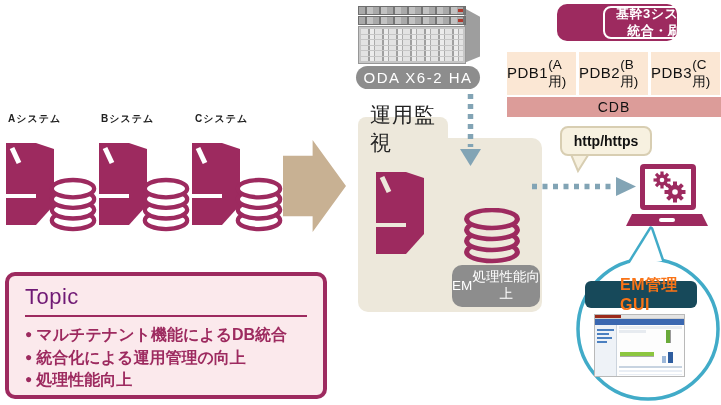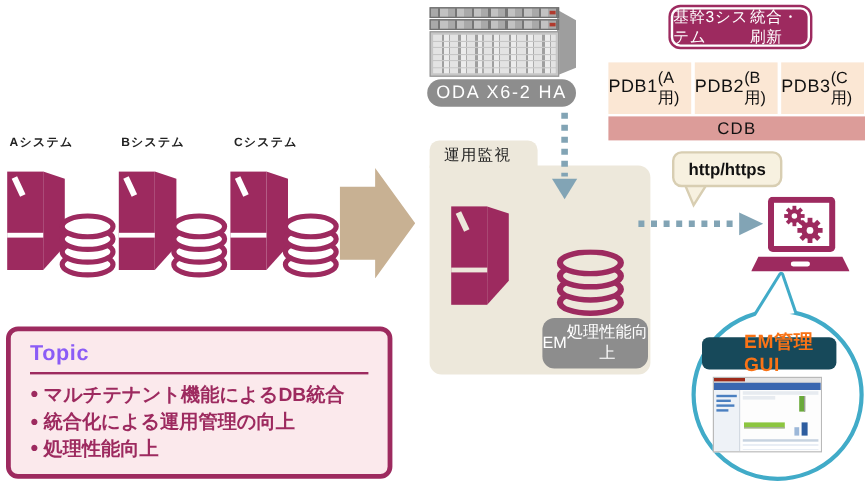--- a/index.html
+++ b/index.html
@@ -35,36 +35,36 @@
   .rack-row { flex:1; background-color:#d6d6d6;
     background-image:repeating-linear-gradient(90deg,#e3e3e3 0 7px,#9f9f9f 7px 9px,#ececec 9px 13px,#ababab 13px 14px); }
   .oda-pill { position:absolute; left:356px; top:66px; width:124px; height:23px; background:#8d8d8d;
     border-radius:12px; color:#fff; font-size:15px; letter-spacing:1.5px;
     display:flex; align-items:center; justify-content:center; }
 
   
   .badge { position:absolute; left:557px; top:4px; width:120px; height:37px; background:#9D2A5F;
     border-radius:10px; padding:2px; }
   .badge-inner { width:100%; height:100%; border:2px solid #ffffff; border-radius:8px;
-    display:flex; align-items:center; justify-content:center;
-    color:#fff; font-weight:400; font-size:13px; line-height:1.25; letter-spacing:0.5px; }
+    display:flex; flex-direction:column; align-items:center; justify-content:center;
+    color:#fff; font-weight:700; font-size:13px; line-height:1.25; letter-spacing:0.5px;margin-left:44px; }
 
   
   .pdb-row { position:absolute; left:507px; top:52px; width:214px; display:flex; gap:3px; }
   .pdb-box { width:69px; height:43px; background:#FBE7D4; display:flex; flex-direction:row;
     align-items:center; justify-content:center; line-height:1.25; }
   .pdb-name { font-size:15px; color:#111; letter-spacing:0.5px; }
   .pdb-sub  { font-size:13.5px; color:#111; }
   .cdb-bar { position:absolute; left:507px; top:97px; width:214px; height:20px; background:#DC9C99;
     display:flex; align-items:center; justify-content:center; font-size:14px; color:#111; letter-spacing:1px; }
 
   
   .mon-tab { position:absolute; left:358px; top:117px; width:90px; height:23px; background:#EDE8DB;
     border-radius:8px 8px 0 0; display:flex; align-items:center; padding-left:12px;
-    font-size:13px; color:#222; letter-spacing:1px; z-index:1; }
+    font-size:21px; color:#222; letter-spacing:1px; z-index:1; }
   .mon-body { position:absolute; left:358px; top:138px; width:184px; height:174px; background:#EDE8DB;
     border-radius:0 10px 10px 10px; }
   .emcc-box { position:absolute; left:458px; top:172px; width:68px; height:27px; background:#17495A;
     border-radius:6px; color:#fff; font-weight:700; font-size:16px; letter-spacing:0.5px;
     display:flex; align-items:center; justify-content:center; z-index:2; }
   .repo-pill { position:absolute; left:452px; top:265px; width:88px; height:42px; background:#8d8d8d;
     border-radius:10px; color:#fff; font-size:13.5px; line-height:1.25; text-align:center;
     display:flex; flex-direction:row; align-items:center; justify-content:center; z-index:2; }
 
   
@@ -88,21 +88,21 @@
   .shot-vbar-green { position:absolute; right:13px; top:5px; width:5px; height:13px; background:#6aaa3a; border-right:1px solid #9a9a9a; }
   .shot-hbar-green { position:absolute; left:3px; top:27px; width:34px; height:5px; background:#8cc63f; border-bottom:1px solid #aaa; }
   .shot-bbar1 { position:absolute; right:18px; top:31px; width:4px; height:7px; background:#9db8d9; }
   .shot-bbar2 { position:absolute; right:11px; top:27px; width:5px; height:11px; background:#2e5d9f; }
   .shot-table { position:absolute; left:2px; right:2px; bottom:1px; height:9px; border-top:2px solid #c7d3e0;
     background:repeating-linear-gradient(180deg,#ffffff 0 2px,#e9eef5 2px 4px); }
 
   
   .topic { position:absolute; left:5px; top:272px; width:322px; height:127px; background:#FBE9EC;
     border:4px solid #9D2A5F; border-radius:10px; padding:8px 14px 6px 16px; }
-  .topic-title { color:#8b5cf6; font-size:18px; font-weight:700; letter-spacing:0.5px; }
+  .topic-title { color:#701a75; font-size:22px; font-weight:400; letter-spacing:0.5px; }
   .topic-rule { border:none; border-top:2px solid #9D2A5F; margin:5px 2px 7px 0; }
   .topic ul { list-style:none; }
   .topic li { color:#9D2A5F; font-weight:700; font-size:16px; line-height:1.42; letter-spacing:0px; white-space:nowrap; }
   .topic li::before { content:"●"; font-size:12px; margin-right:4px; vertical-align:2px; }
 
   svg { display:block; }
 </style>
 </head>
 <body>
 

